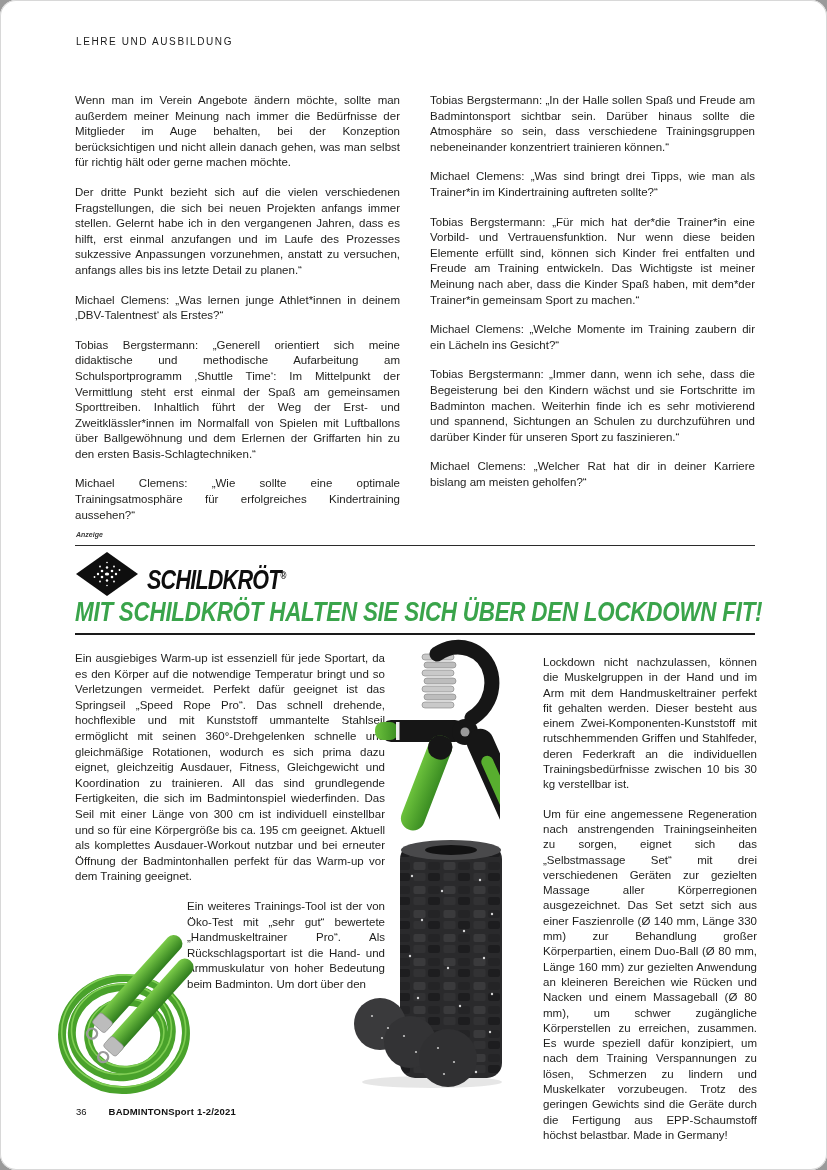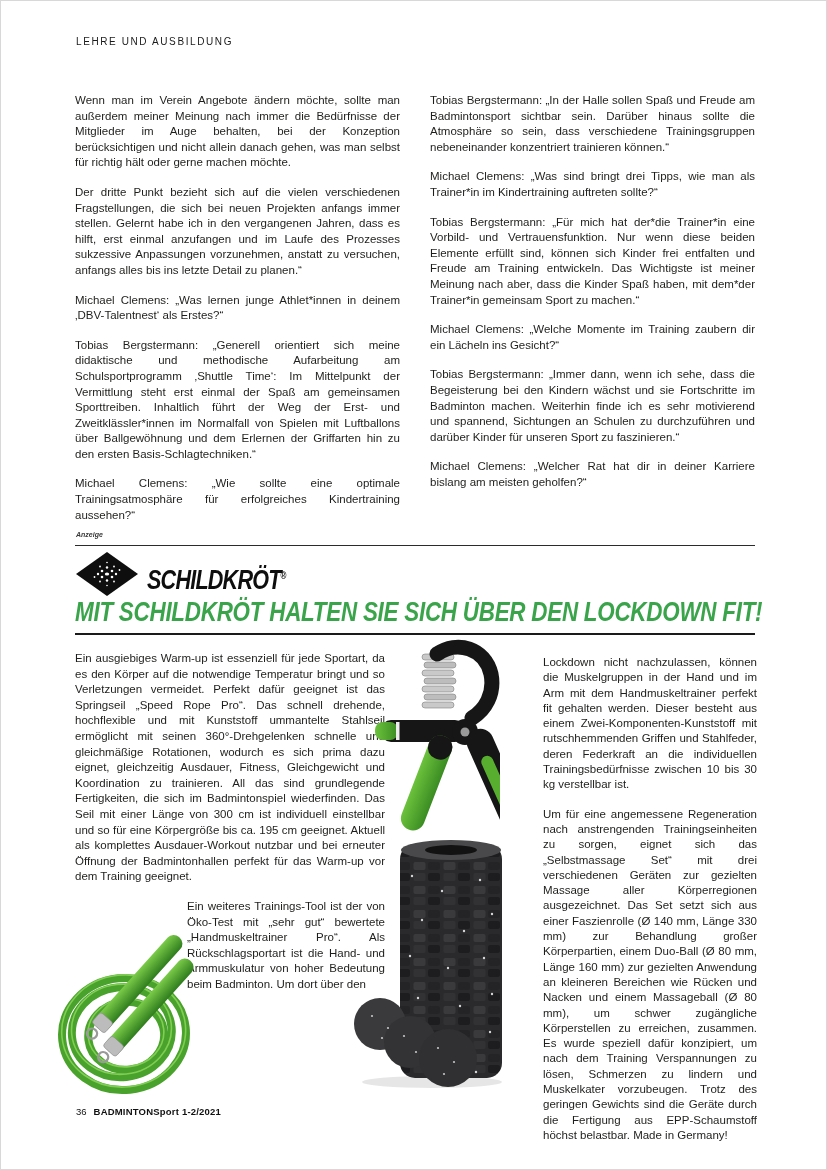--- a/index.html
+++ b/index.html
@@ -1,20 +1,21 @@
 <!DOCTYPE html>
 <html lang="de"><head>
 <meta charset="utf-8">
 <style>
   html,body{margin:0;padding:0;background:#9a9a9a;}
   .page{
     position:relative;width:827px;height:1170px;background:#ffffff;
     margin:0 auto;overflow:hidden;
     font-family:"Liberation Sans",sans-serif;color:#1e1e1c;
     box-shadow:0 0 0 1px #d8d8d8 inset;
+    border-radius:16px;
   }
   .header{
     position:absolute;left:76px;top:36px;
     font-size:10px;letter-spacing:1.6px;color:#1a1a1a;
   }
   .interview{
     position:absolute;left:75px;top:93px;width:680px;
     display:flex;gap:30px;
   }
   .col{width:325px;}
@@ -41,21 +42,21 @@
     transform:scaleX(0.83);transform-origin:left center;
   }
   .rule-thick{position:absolute;left:75px;top:633px;width:680px;height:2px;background:#1a1a1a;}
   .ad-left{position:absolute;left:75px;top:651px;width:310px;}
   .ad-left p.indented{margin-left:112px;}
   .ad-right{position:absolute;left:507px;top:655px;width:250px;}
   .ad-right p{line-height:15.3px;margin-left:36px;}
   .product{position:absolute;}
   .footer{
     position:absolute;left:76px;top:1106px;font-size:9.5px;color:#111;
-    display:flex;align-items:baseline;gap:7px;
+    display:flex;align-items:baseline;gap:22px;
   }
   .footer .mag{font-weight:600;letter-spacing:0.2px;}
 </style>
 </head>
 <body>
 
 <div class="page">
 
   <div class="header">LEHRE UND AUSBILDUNG</div>
 

